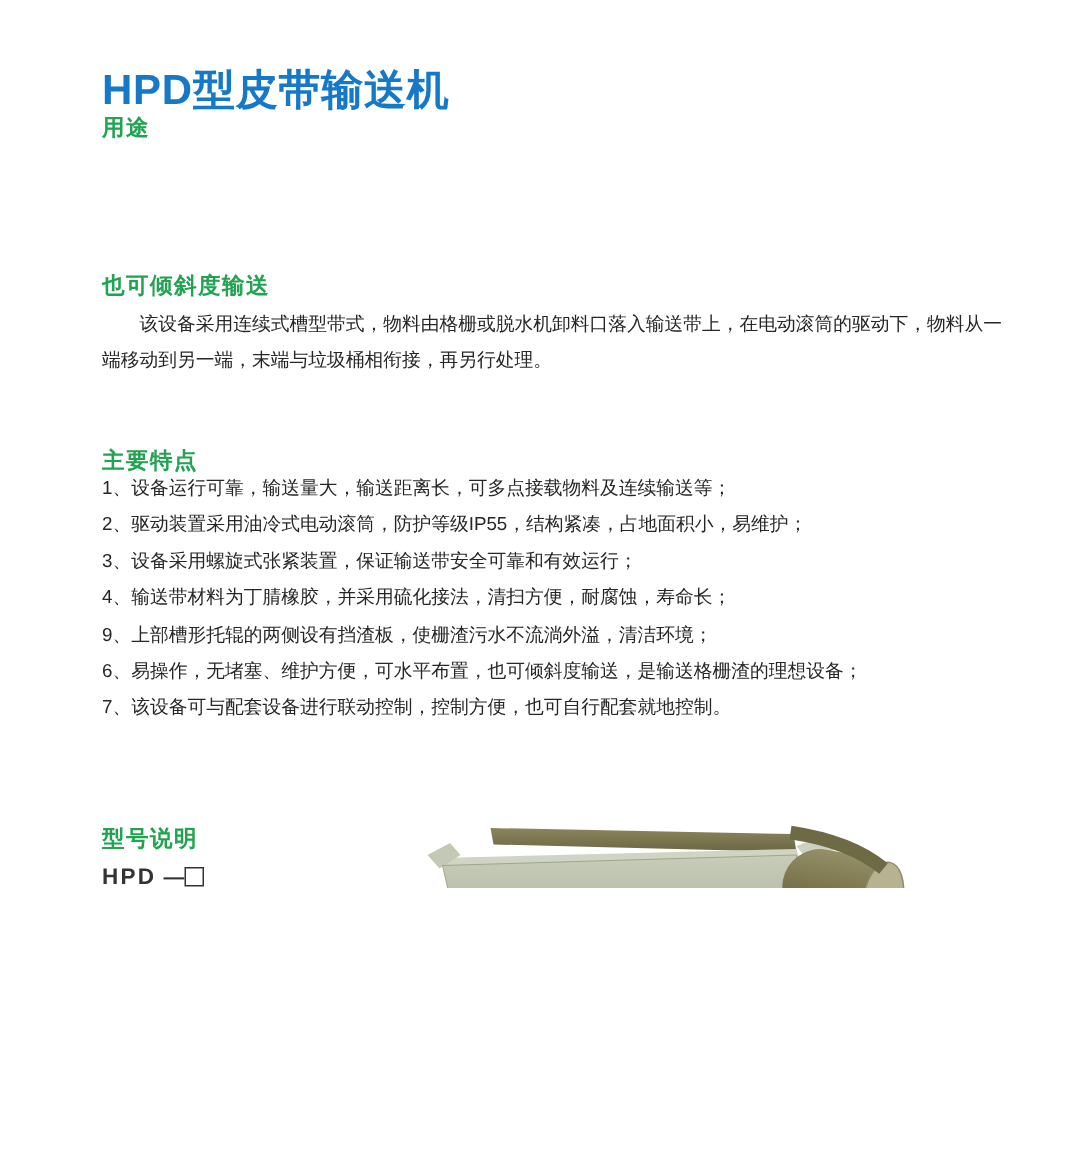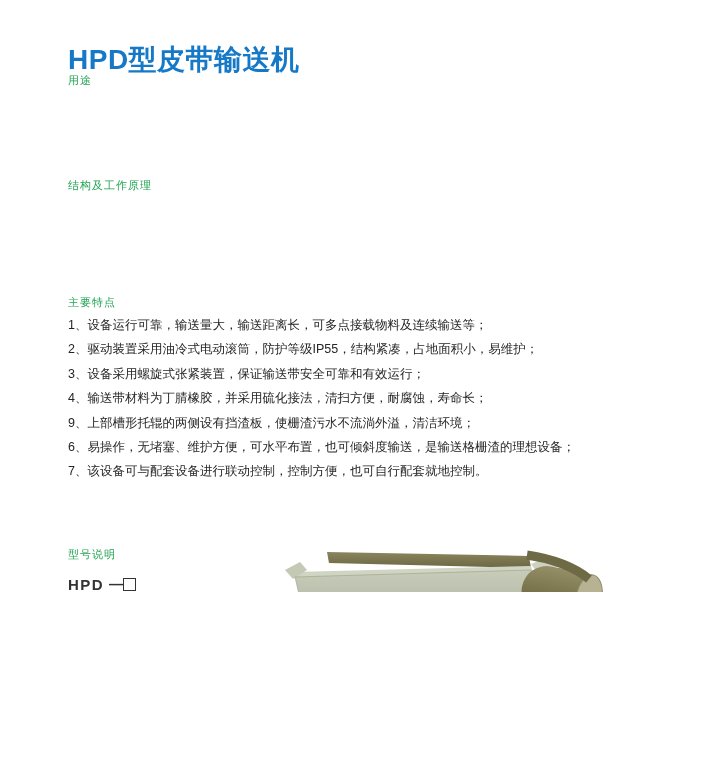--- a/index.html
+++ b/index.html
@@ -10,21 +10,21 @@
     font-family:"Liberation Sans","DejaVu Sans",sans-serif;
     overflow:hidden;
   }
   .page-title{
     position:absolute;left:68px;top:22px;
     font-size:28px;font-weight:bold;color:#1679c8;
     letter-spacing:0.5px;white-space:nowrap;
   }
   .sec-heading{
     position:absolute;left:68px;
-    font-size:11px;font-weight:normal;color:#21a351;
+    font-size:15px;font-weight:bold;color:#21a351;
     letter-spacing:1px;white-space:nowrap;
   }
   .h-usage{top:64px;}
   .h-structure{top:169px;}
   .h-features{top:286px;}
   .h-model{top:538px;text-align:right;}
   .body-para{
     position:absolute;left:68px;width:600px;
     font-size:12.5px;line-height:24px;color:#262626;
     text-indent:2em;text-align:justify;
@@ -90,21 +90,22 @@
 </style>
 </head>
 <body>
 
 <div class="page">
 
   <h1 class="page-title">HPD型皮带输送机</h1>
 
   <h2 class="sec-heading h-usage">用途</h2>
 
-  <h2 class="sec-heading h-structure">结构及工作原理</h2>
+  <h2 class="sec-heading h-structure">也可倾斜度输送</h2>
+  <p class="body-para p-structure">该设备采用连续式槽型带式，物料由格栅或脱水机卸料口落入输送带上，在电动滚筒的驱动下，物料从一端移动到另一端，末端与垃圾桶相衔接，再另行处理。</p>
 
   <h2 class="sec-heading h-features">主要特点</h2>
   <div class="features-list">
     <div class="feature-item">1、设备运行可靠，输送量大，输送距离长，可多点接载物料及连续输送等；</div>
     <div class="feature-item">2、驱动装置采用油冷式电动滚筒，防护等级IP55，结构紧凑，占地面积小，易维护；</div>
     <div class="feature-item">3、设备采用螺旋式张紧装置，保证输送带安全可靠和有效运行；</div>
     <div class="feature-item">4、输送带材料为丁腈橡胶，并采用硫化接法，清扫方便，耐腐蚀，寿命长；</div>
     <div class="feature-item">9、上部槽形托辊的两侧设有挡渣板，使栅渣污水不流淌外溢，清洁环境；</div>
     <div class="feature-item">6、易操作，无堵塞、维护方便，可水平布置，也可倾斜度输送，是输送格栅渣的理想设备；</div>
     <div class="feature-item">7、该设备可与配套设备进行联动控制，控制方便，也可自行配套就地控制。</div>

